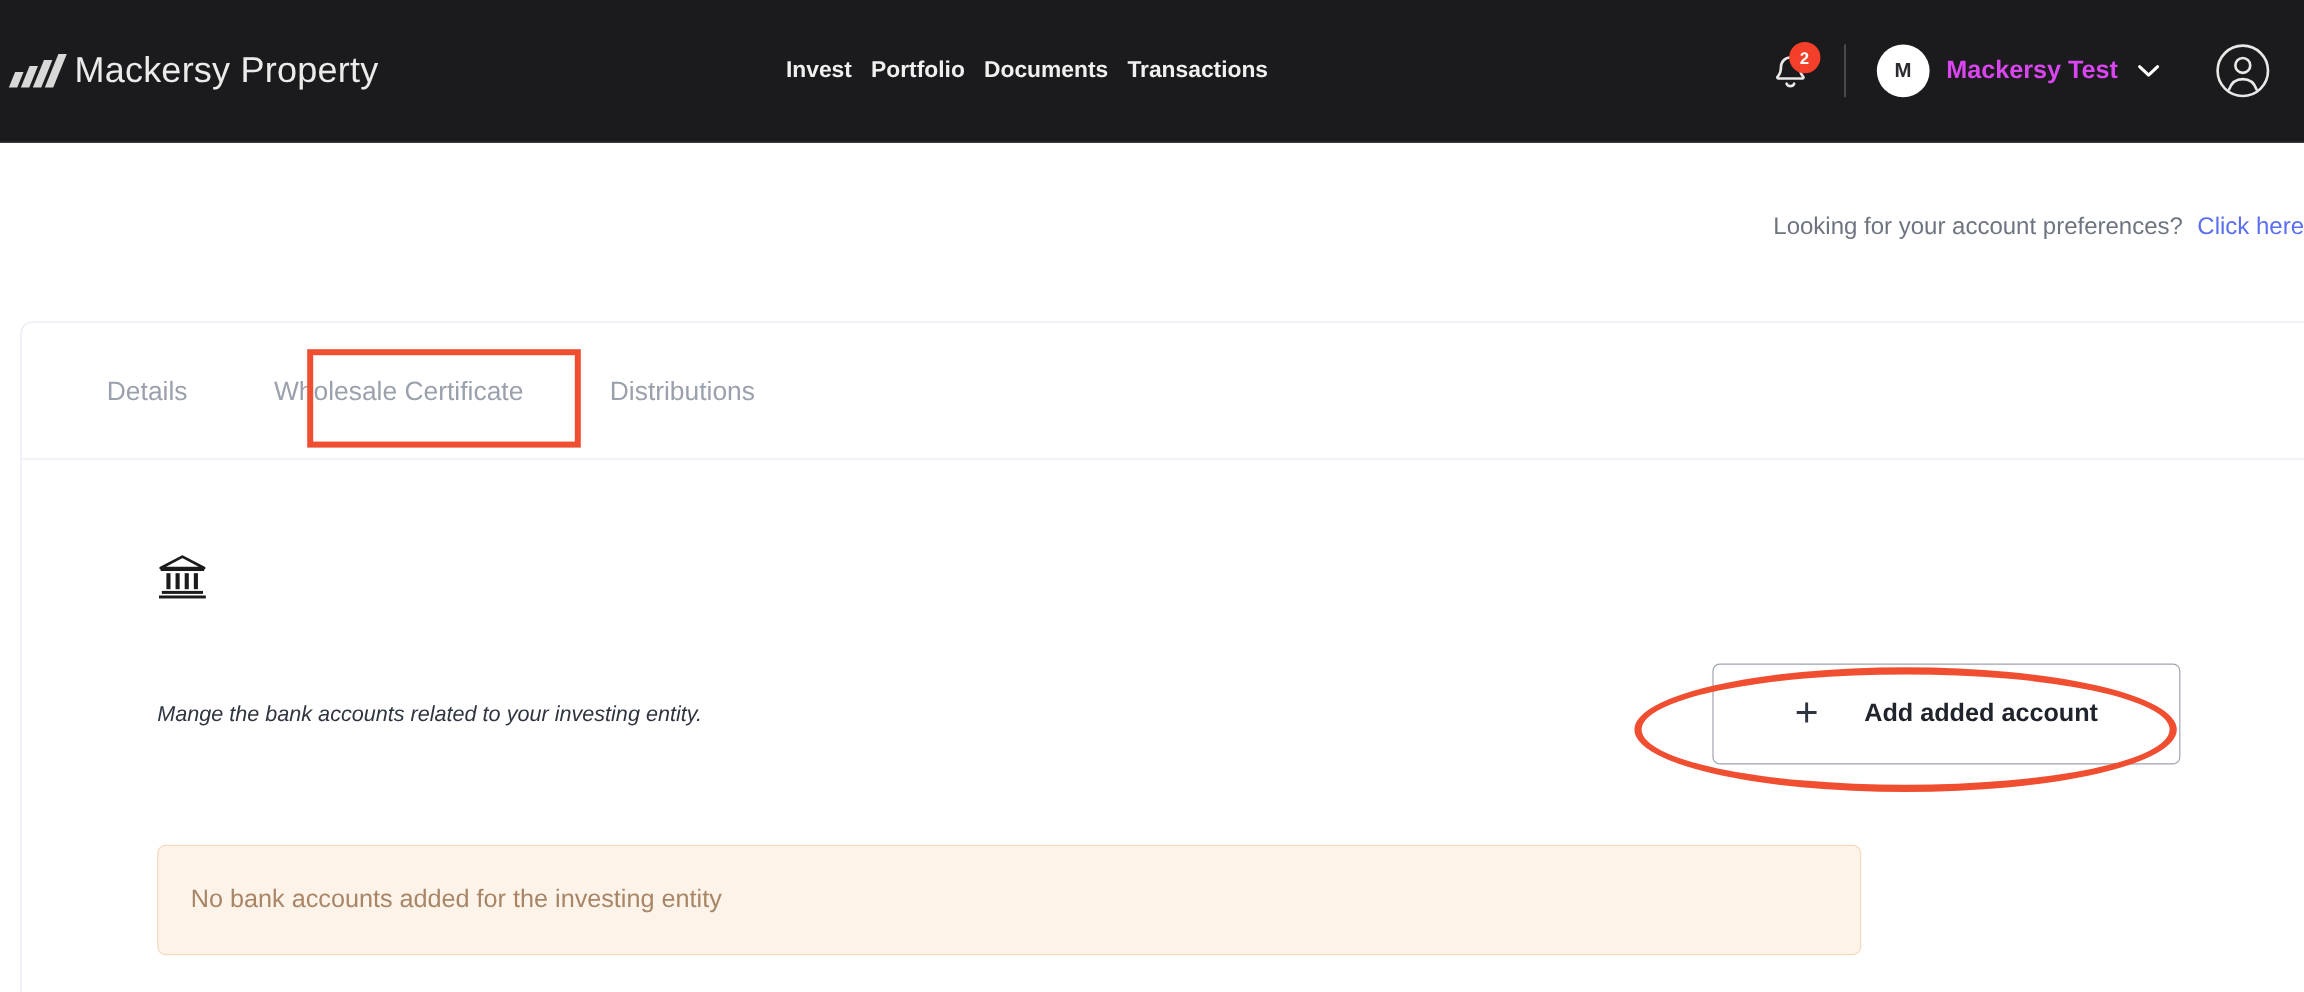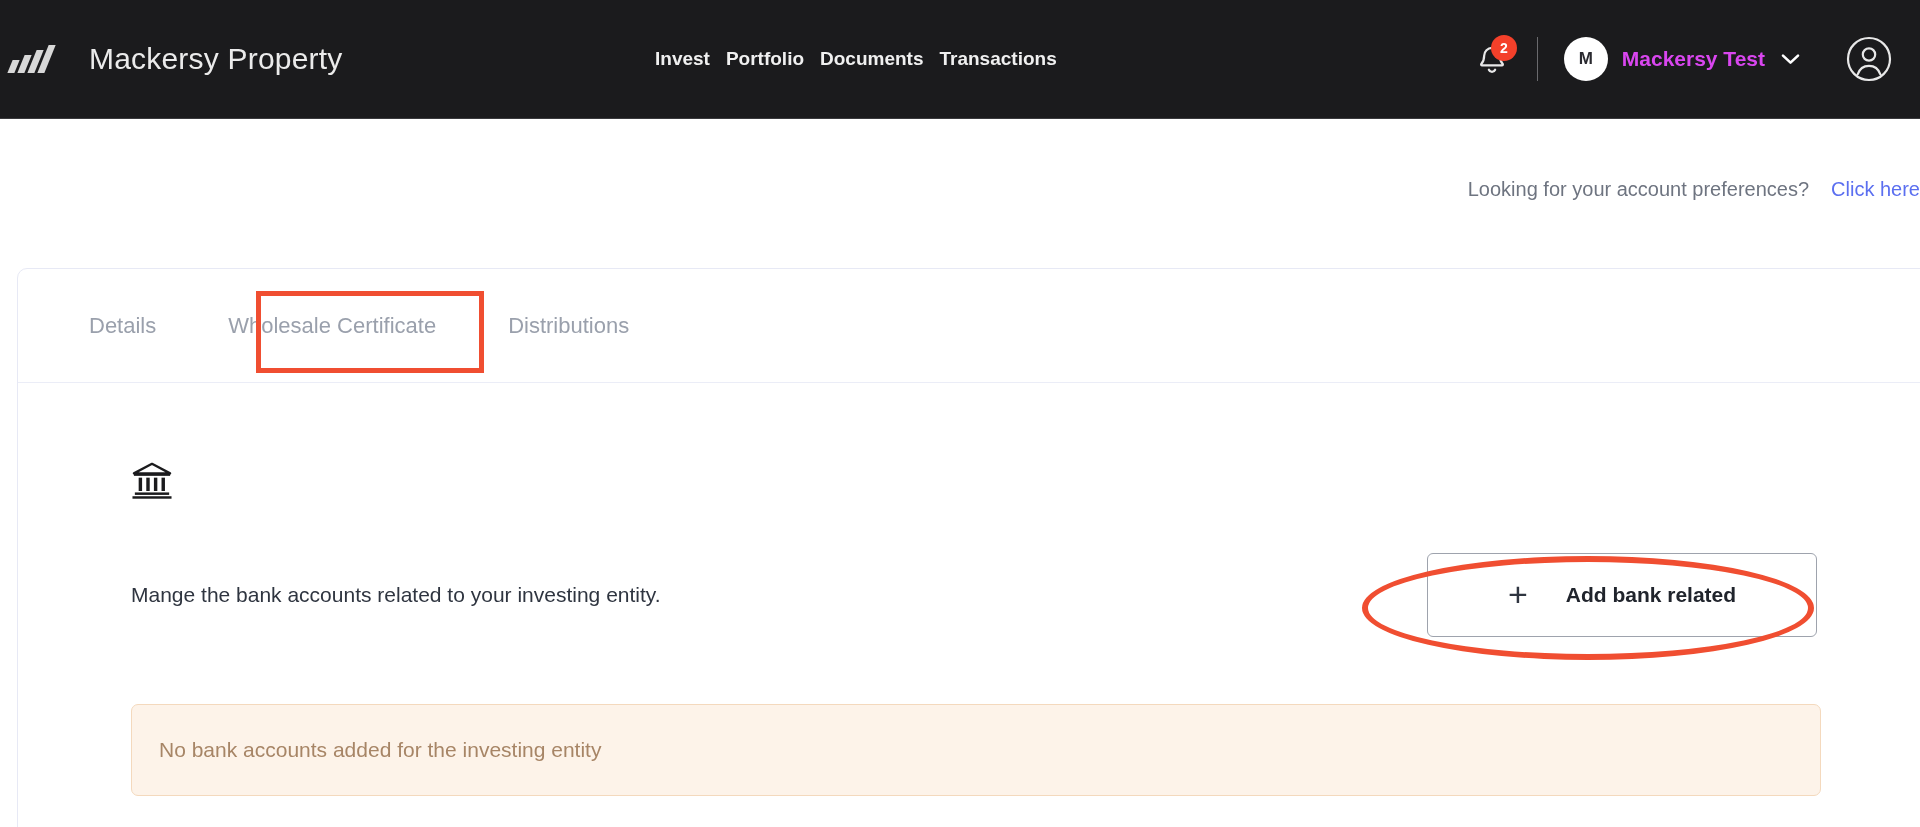--- a/index.html
+++ b/index.html
@@ -23,21 +23,21 @@
     border-bottom: 1px solid #3a3a3d;
     display: flex;
     align-items: center;
   }
 
   .brand {
     position: absolute;
     left: 10px;
     display: flex;
     align-items: center;
-    gap: 27px;
+    gap: 0;
     height: 100%;
   }
   .brand-mark {
     width: 52px; height: 30px;
     position: relative;
     margin-top: 2px;
   }
   .brand-mark i {
     position: absolute;
     bottom: 2px;
@@ -142,21 +142,21 @@
 
   
   .pref-row {
     position: absolute;
     top: 178px;
     right: 0px;
     width: 1920px;
     display: flex;
     justify-content: flex-end;
     align-items: baseline;
-    gap: 22px;
+    gap: 12px;
     padding-right: 0px;
   }
   .pref-text {
     color: #6e7480;
     font-size: 20px;
   }
   .pref-link {
     color: #5b6ff0;
     font-size: 20px;
     text-decoration: none;
@@ -239,23 +239,24 @@
   }
 
   .desc-row {
     margin-top: 52px;
     padding: 0 125px 0 113px;
     display: flex;
     align-items: center;
     justify-content: space-between;
   }
   .desc-text {
-    font-size: 21px;
+    font-size: 18px;
     color: #2f3540;
     white-space: nowrap;
+    font-style: italic;
   }
 
   .add-btn {
     position: relative;
     width: 390px;
     height: 84px;
     background: #ffffff;
     border: 1px solid #9ea3ad;
     border-radius: 6px;
     display: flex;
@@ -287,21 +288,21 @@
     width: 452px;
     height: 104px;
     border: 6px solid #f04e31;
     border-radius: 50%;
     pointer-events: none;
     z-index: 5;
   }
 
   .empty-banner {
     margin: 67px 0 0 113px;
-    width: 1690px;
+    width: 1420px;
     height: 92px;
     background: #fdf3e9;
     border: 1px solid #f4d9bd;
     border-radius: 7px;
     display: flex;
     align-items: center;
     padding-left: 27px;
   }
   .empty-banner-text {
     font-size: 21px;
@@ -391,21 +392,21 @@
         <rect x="4" y="33" width="36" height="2.6" fill="#1b1b1d"></rect>
         <rect x="1.5" y="37" width="41" height="2.6" fill="#1b1b1d"></rect>
       </svg>
     </div>
 
     <div class="desc-row">
       <span class="desc-text">Mange the bank accounts related to your investing entity.</span>
 
       <button class="add-btn">
         <span class="plus-icon">+</span>
-        <span class="add-btn-label">Add bank related</span>
+        <span class="add-btn-label">Add added account</span>
       </button>
     </div>
 
     <div class="empty-banner">
       <span class="empty-banner-text">No bank accounts added for the investing entity</span>
     </div>
 
   </div>
 </div>
 

